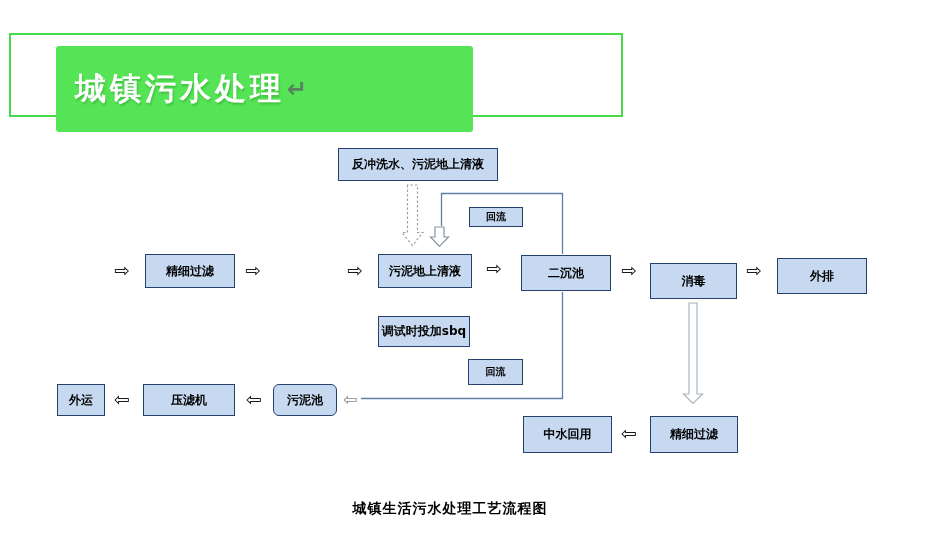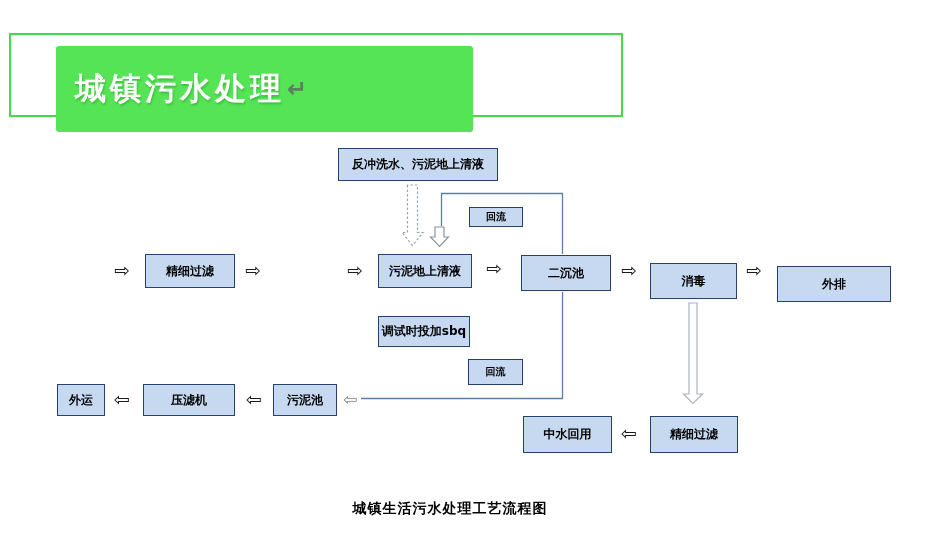--- a/index.html
+++ b/index.html
@@ -69,29 +69,29 @@
 
     <path d="M689,303 V394 H683.5 L693,403.5 L702.5,394 H697 V303 Z" fill="#ffffff" stroke="#aab4be" stroke-width="1.2"></path>
   </svg>
 
   <div class="fbox" style="left:338px;top:148px;width:160px;height:33px;">反冲洗水、污泥地上清液</div>
 
   <div class="fbox" style="left:145px;top:254px;width:90px;height:34px;">精细过滤</div>
   <div class="fbox" style="left:378px;top:254px;width:94px;height:34px;">污泥地上清液</div>
   <div class="fbox" style="left:521px;top:255px;width:90px;height:36px;">二沉池</div>
   <div class="fbox" style="left:650px;top:255px;width:87px;height:36px;margin-top:8px;">消毒</div>
-  <div class="fbox" style="left:777px;top:266px;width:114px;height:36px;">外排</div>
+  <div class="fbox" style="left:777px;top:258px;width:90px;height:36px;">外排</div>
 
   <div class="fbox small" style="left:469px;top:207px;width:54px;height:20px;">回流</div>
   <div class="fbox" style="left:378px;top:316px;width:92px;height:31px;">调试时投加sbq</div>
   <div class="fbox small" style="left:468px;top:359px;width:55px;height:26px;">回流</div>
 
   <div class="fbox" style="left:57px;top:384px;width:48px;height:32px;">外运</div>
   <div class="fbox" style="left:143px;top:384px;width:92px;height:32px;font-family:Liberation Mono, monospace;">压滤机</div>
-  <div class="fbox" style="left:273px;top:384px;width:64px;height:32px;">污泥池</div>
+  <div class="fbox" style="left:273px;top:384px;width:64px;height:32px;border-radius:6px;">污泥池</div>
 
   <div class="fbox" style="left:523px;top:416px;width:89px;height:37px;">中水回用</div>
   <div class="fbox" style="left:650px;top:416px;width:88px;height:37px;text-align:center;">精细过滤</div>
 
   <span class="harrow" style="left:114px;top:261px;">⇨</span>
   <span class="harrow" style="left:245px;top:261px;">⇨</span>
   <span class="harrow" style="left:347px;top:261px;">⇨</span>
   <span class="harrow" style="left:486px;top:259px;">⇨</span>
   <span class="harrow" style="left:621px;top:261px;">⇨</span>
   <span class="harrow" style="left:746px;top:261px;">⇨</span>

